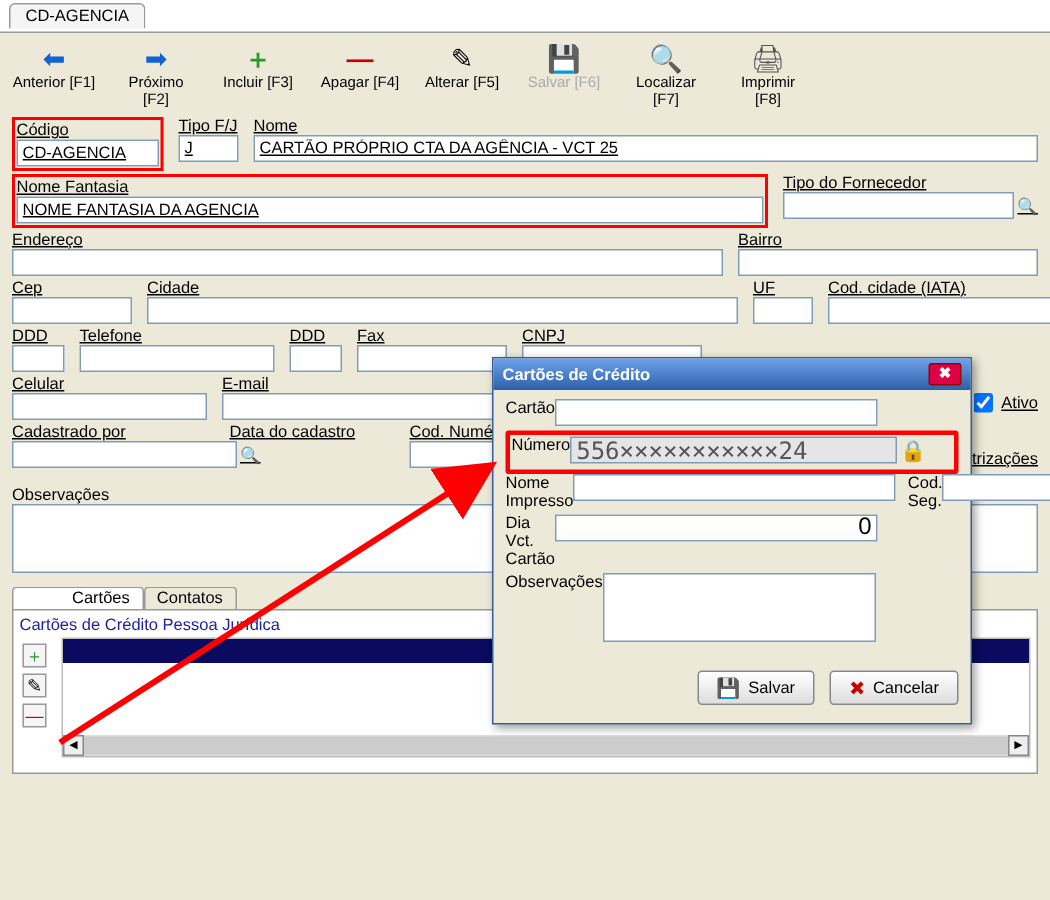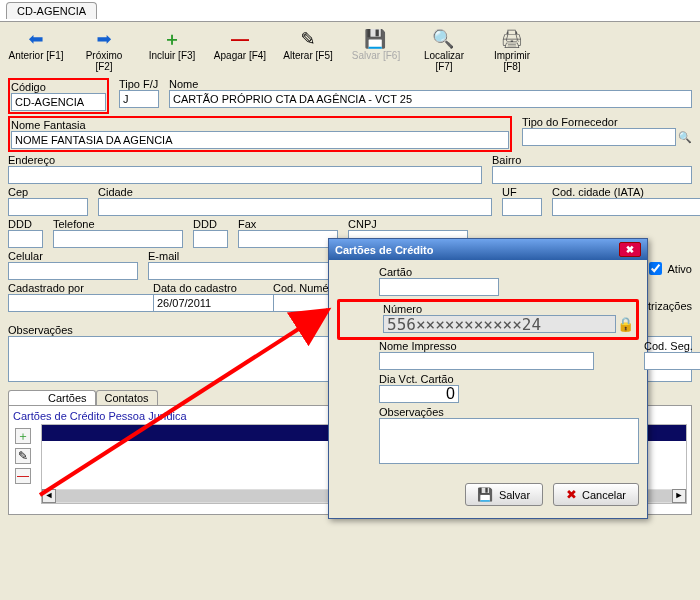--- a/index.html
+++ b/index.html
@@ -5,21 +5,21 @@
   * { box-sizing: border-box; }
   body { margin: 0; font-family: Tahoma, Arial, sans-serif; font-size: 11px; background: #ece9d8; width: 700px; height: 600px; overflow: hidden; position: relative; }
   .tab-header { background: #fff; border-bottom: 1px solid #999; padding: 2px 6px; display: flex; }
   .tab { border: 1px solid #999; border-bottom: none; border-radius: 4px 4px 0 0; padding: 2px 10px; background: #f5f5f5; margin-right: 4px; }
   .toolbar { display: flex; gap: 12px; padding: 6px 8px 2px 8px; background: #ece9d8; align-items: flex-start; }
   .tbtn { display: flex; flex-direction: column; align-items: center; width: 56px; cursor: pointer; }
   .tbtn .ic { width: 22px; height: 22px; display: flex; align-items: center; justify-content: center; font-size: 18px; }
   .tbtn .lbl { font-size: 10px; text-align: center; color: #000; }
   .tbtn.dis .lbl { color: #aaa; }
   .form-area { padding: 4px 8px 4px 8px; }
-  .row { display: flex; gap: 10px; margin-bottom: 2px; }
+  .row { display: flex; gap: 10px; margin-bottom: 2px; text-decoration: underline; }
   .fld { display: flex; flex-direction: column; }
   .fld label { font-size: 11px; color: #000; }
   .fld input[type=text] { border: 1px solid #7f9db9; background: #fff; font-size: 11px; padding: 1px 3px; height: 18px; }
   .red-border { border: 2px solid #ff0000; padding: 1px; }
   .red-border-inner { display: flex; flex-direction: column; }
   .search-ic { color: #2a7; font-weight: bold; margin-left: 2px; }
   .input-w-icon { display: flex; align-items: center; }
   .chk { display: flex; align-items: center; gap: 3px; }
   .obs-section { margin: 6px 8px; }
   .obs-section textarea { width: 100%; height: 46px; border: 1px solid #7f9db9; background: #fff; resize: none; }
@@ -35,21 +35,21 @@
   .grid-header-row { background: #0a0a60; height: 16px; }
   .hscroll { position: absolute; bottom: 0; left: 0; right: 0; height: 14px; background: #ddd; display: flex; align-items: center; }
   .hscroll .sbtn { width: 14px; height: 14px; border: 1px solid #888; background: #eee; font-size: 9px; text-align: center; }
   .hscroll .track { flex: 1; height: 12px; background: #ccc; }
 
   
   .dialog { position: absolute; left: 328px; top: 238px; width: 320px; background: #ece9d8; border: 1px solid #3b5c95; box-shadow: 2px 2px 6px rgba(0,0,0,0.4); }
   .dlg-title { background: linear-gradient(#6ea3ec, #2c5fa8); color: #fff; font-weight: bold; padding: 3px 6px; display: flex; justify-content: space-between; align-items: center; font-size: 11px; }
   .dlg-close { background: #d04; color: #fff; border: 1px solid #900; width: 22px; height: 15px; font-size: 10px; text-align: center; line-height: 13px; cursor: pointer; border-radius: 2px; }
   .dlg-body { padding: 6px 8px; }
-  .dlg-fld { display: flex; flex-direction: column; margin-bottom: 3px; margin-left: 42px; }
+  .dlg-fld { display: flex; flex-direction: row; margin-bottom: 3px; }
   .dlg-row { display: flex; gap: 8px; }
   .dlg-fld input[type=text] { border: 1px solid #7f9db9; background: #fff; height: 18px; font-size: 16px; padding: 1px 3px; }
   .dlg-fld textarea { border: 1px solid #7f9db9; background: #fff; height: 46px; resize: none; }
   .sel-blue { background: #1a4fbf; color: #fff; }
   .masked-input { display: flex; align-items: center; }
   .masked-input input { flex: 1; background: #e5e5e5 !important; color: #555; font-family: monospace; }
   .lock-ic { color: #346; font-size: 14px; margin-left: 2px; }
   .dlg-buttons { display: flex; justify-content: flex-end; gap: 10px; padding: 10px 8px 12px 8px; }
   .dlg-btn { border: 1px solid #888; background: linear-gradient(#fff,#ddd); padding: 3px 12px; border-radius: 3px; cursor: pointer; display: flex; align-items: center; gap: 5px; font-size: 11px; }
   .dlg-btn .bi { font-size: 13px; }
@@ -209,24 +209,20 @@
   <div class="row">
     <div class="fld" style="width:135px">
       <label>Cadastrado por</label>
       <div class="input-w-icon">
           <input type="text" style="flex: 1 1 0%;">
           <span class="search-ic">🔍</span>
         </div>
     </div>
     <div class="fld" style="width:110px">
       <label>Data do cadastro</label>
-      <div class="input-w-icon">
-          <input type="text" style="flex: 1 1 0%;" value="26/07/2011">
-          <span>▾</span>
-        </div>
     </div>
     <div class="fld" style="width:100px">
       <label>Cod. Numérico</label>
       <input type="text" style="">
     </div>
     <div style="flex:1"></div>
     <div style="align-self:flex-end;font-size:11px">metrizações</div>
   </div>
 </div>
 

